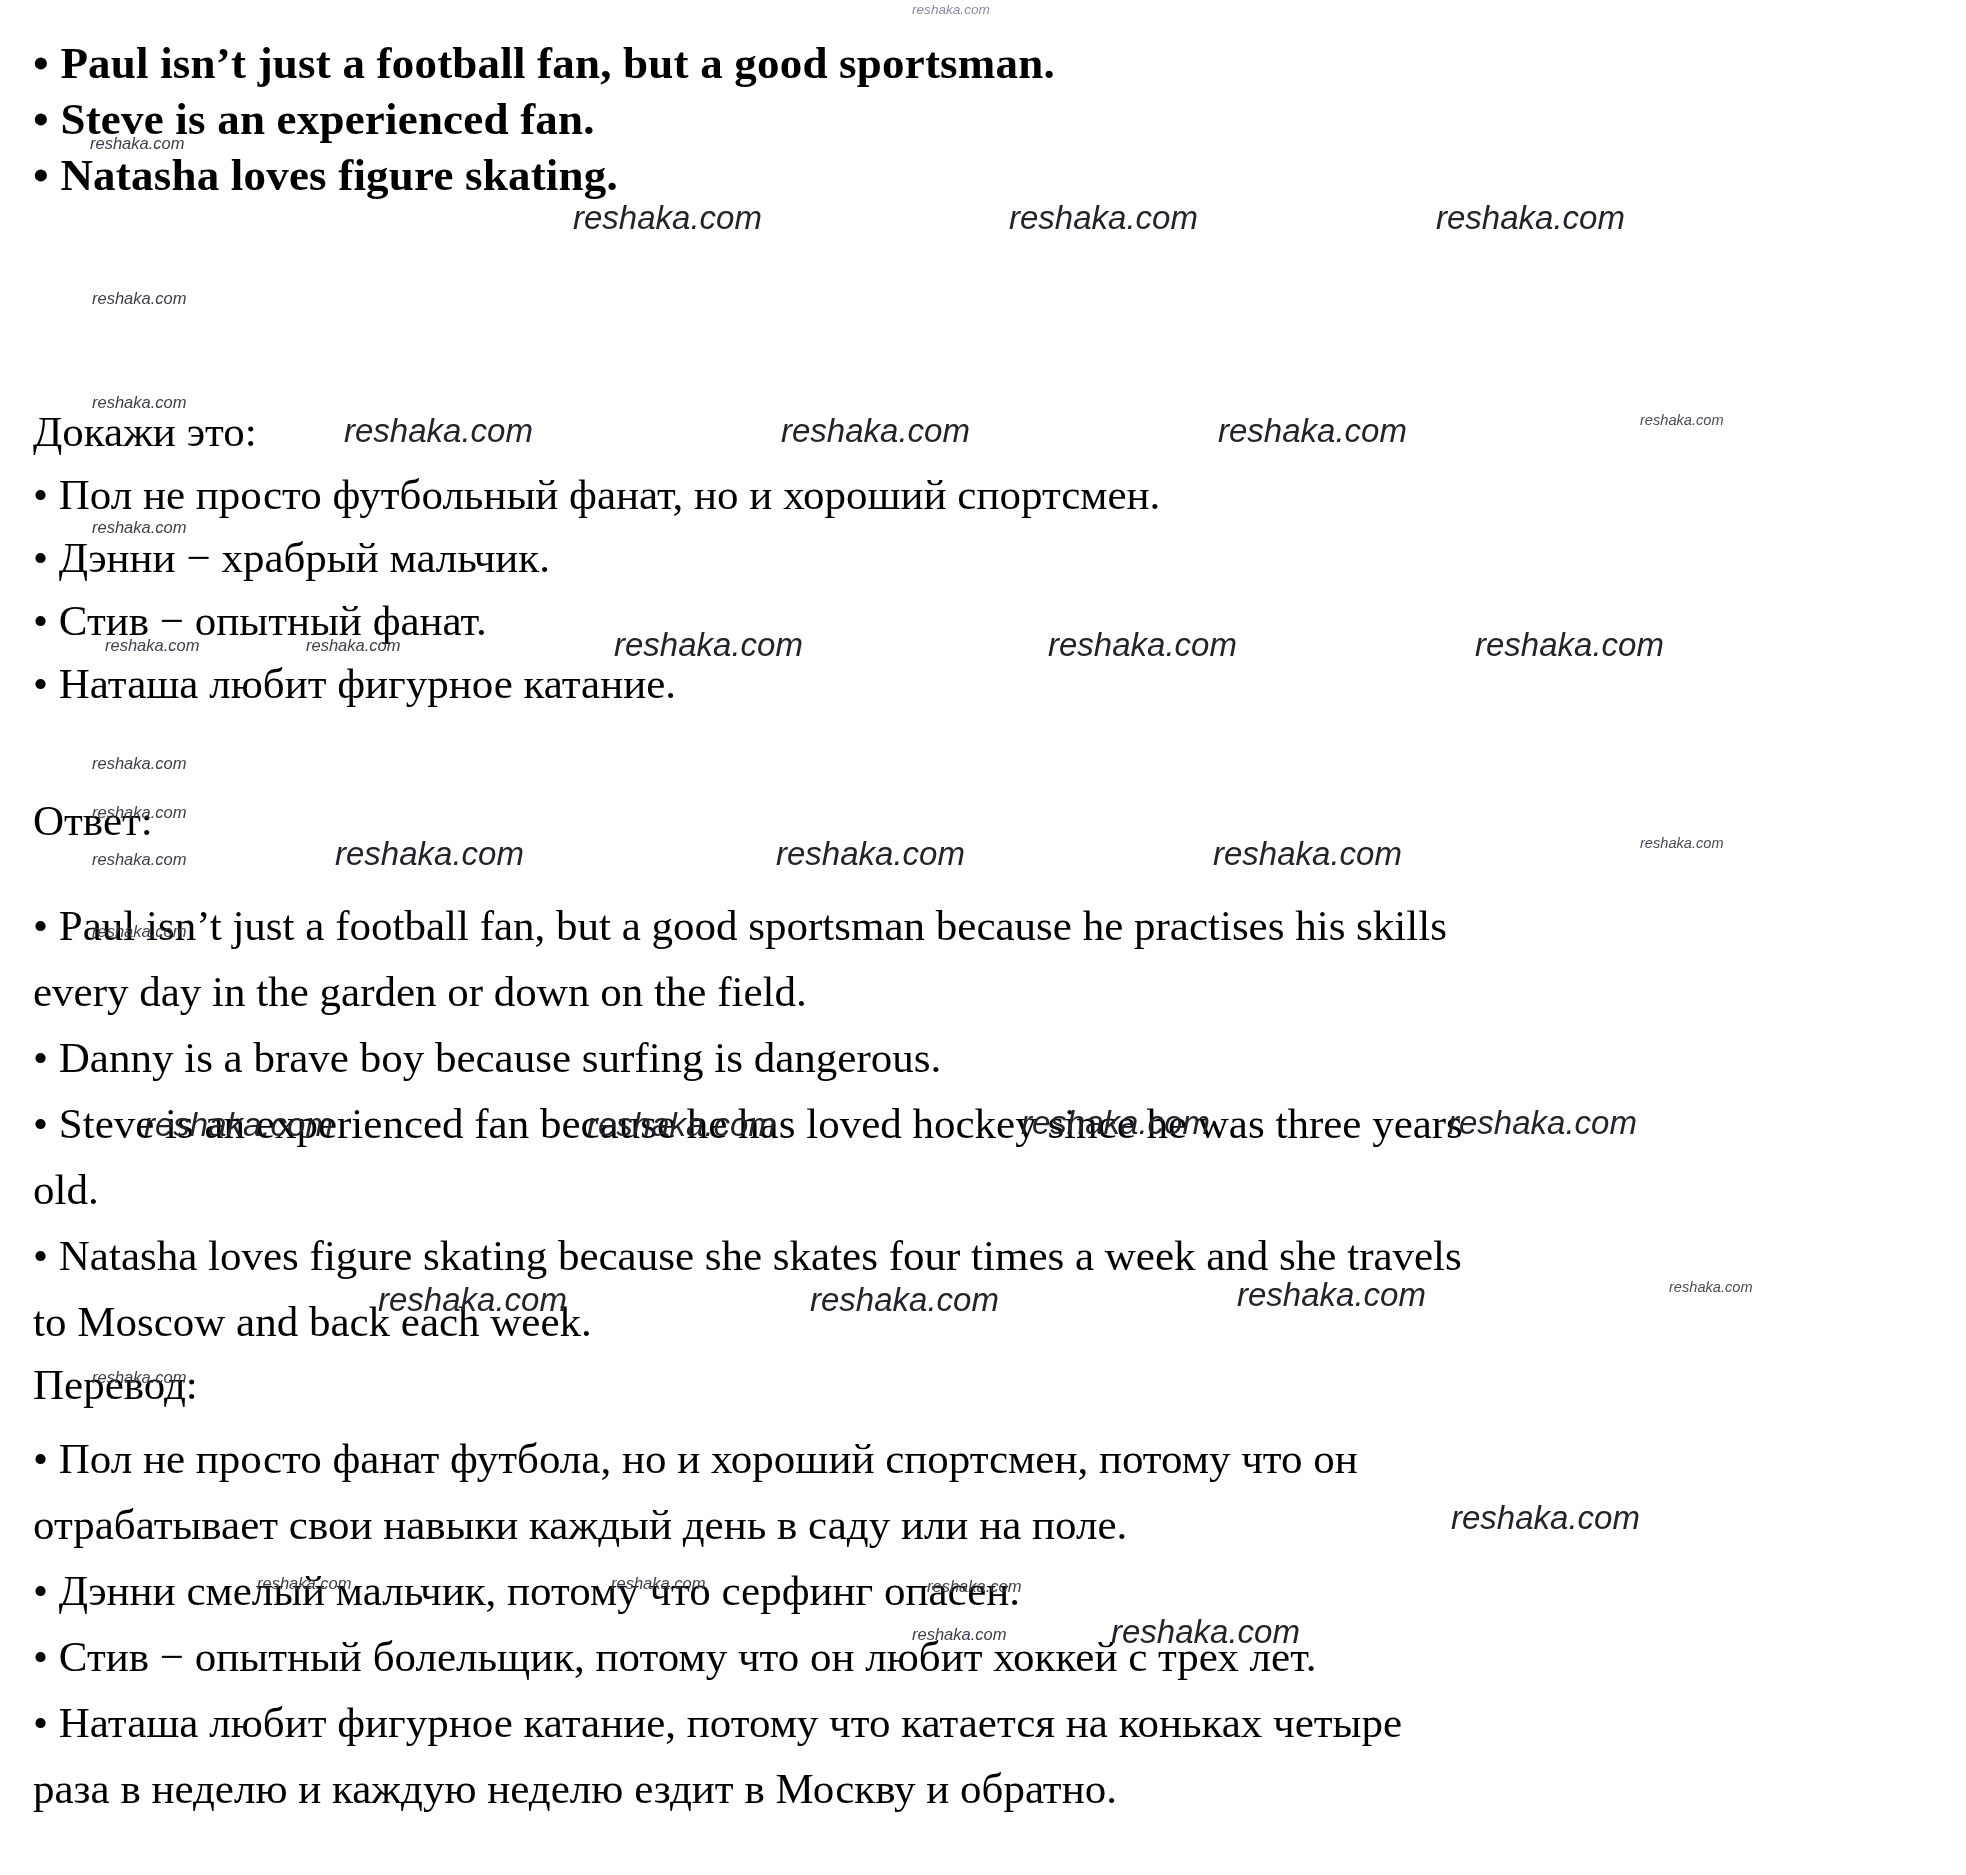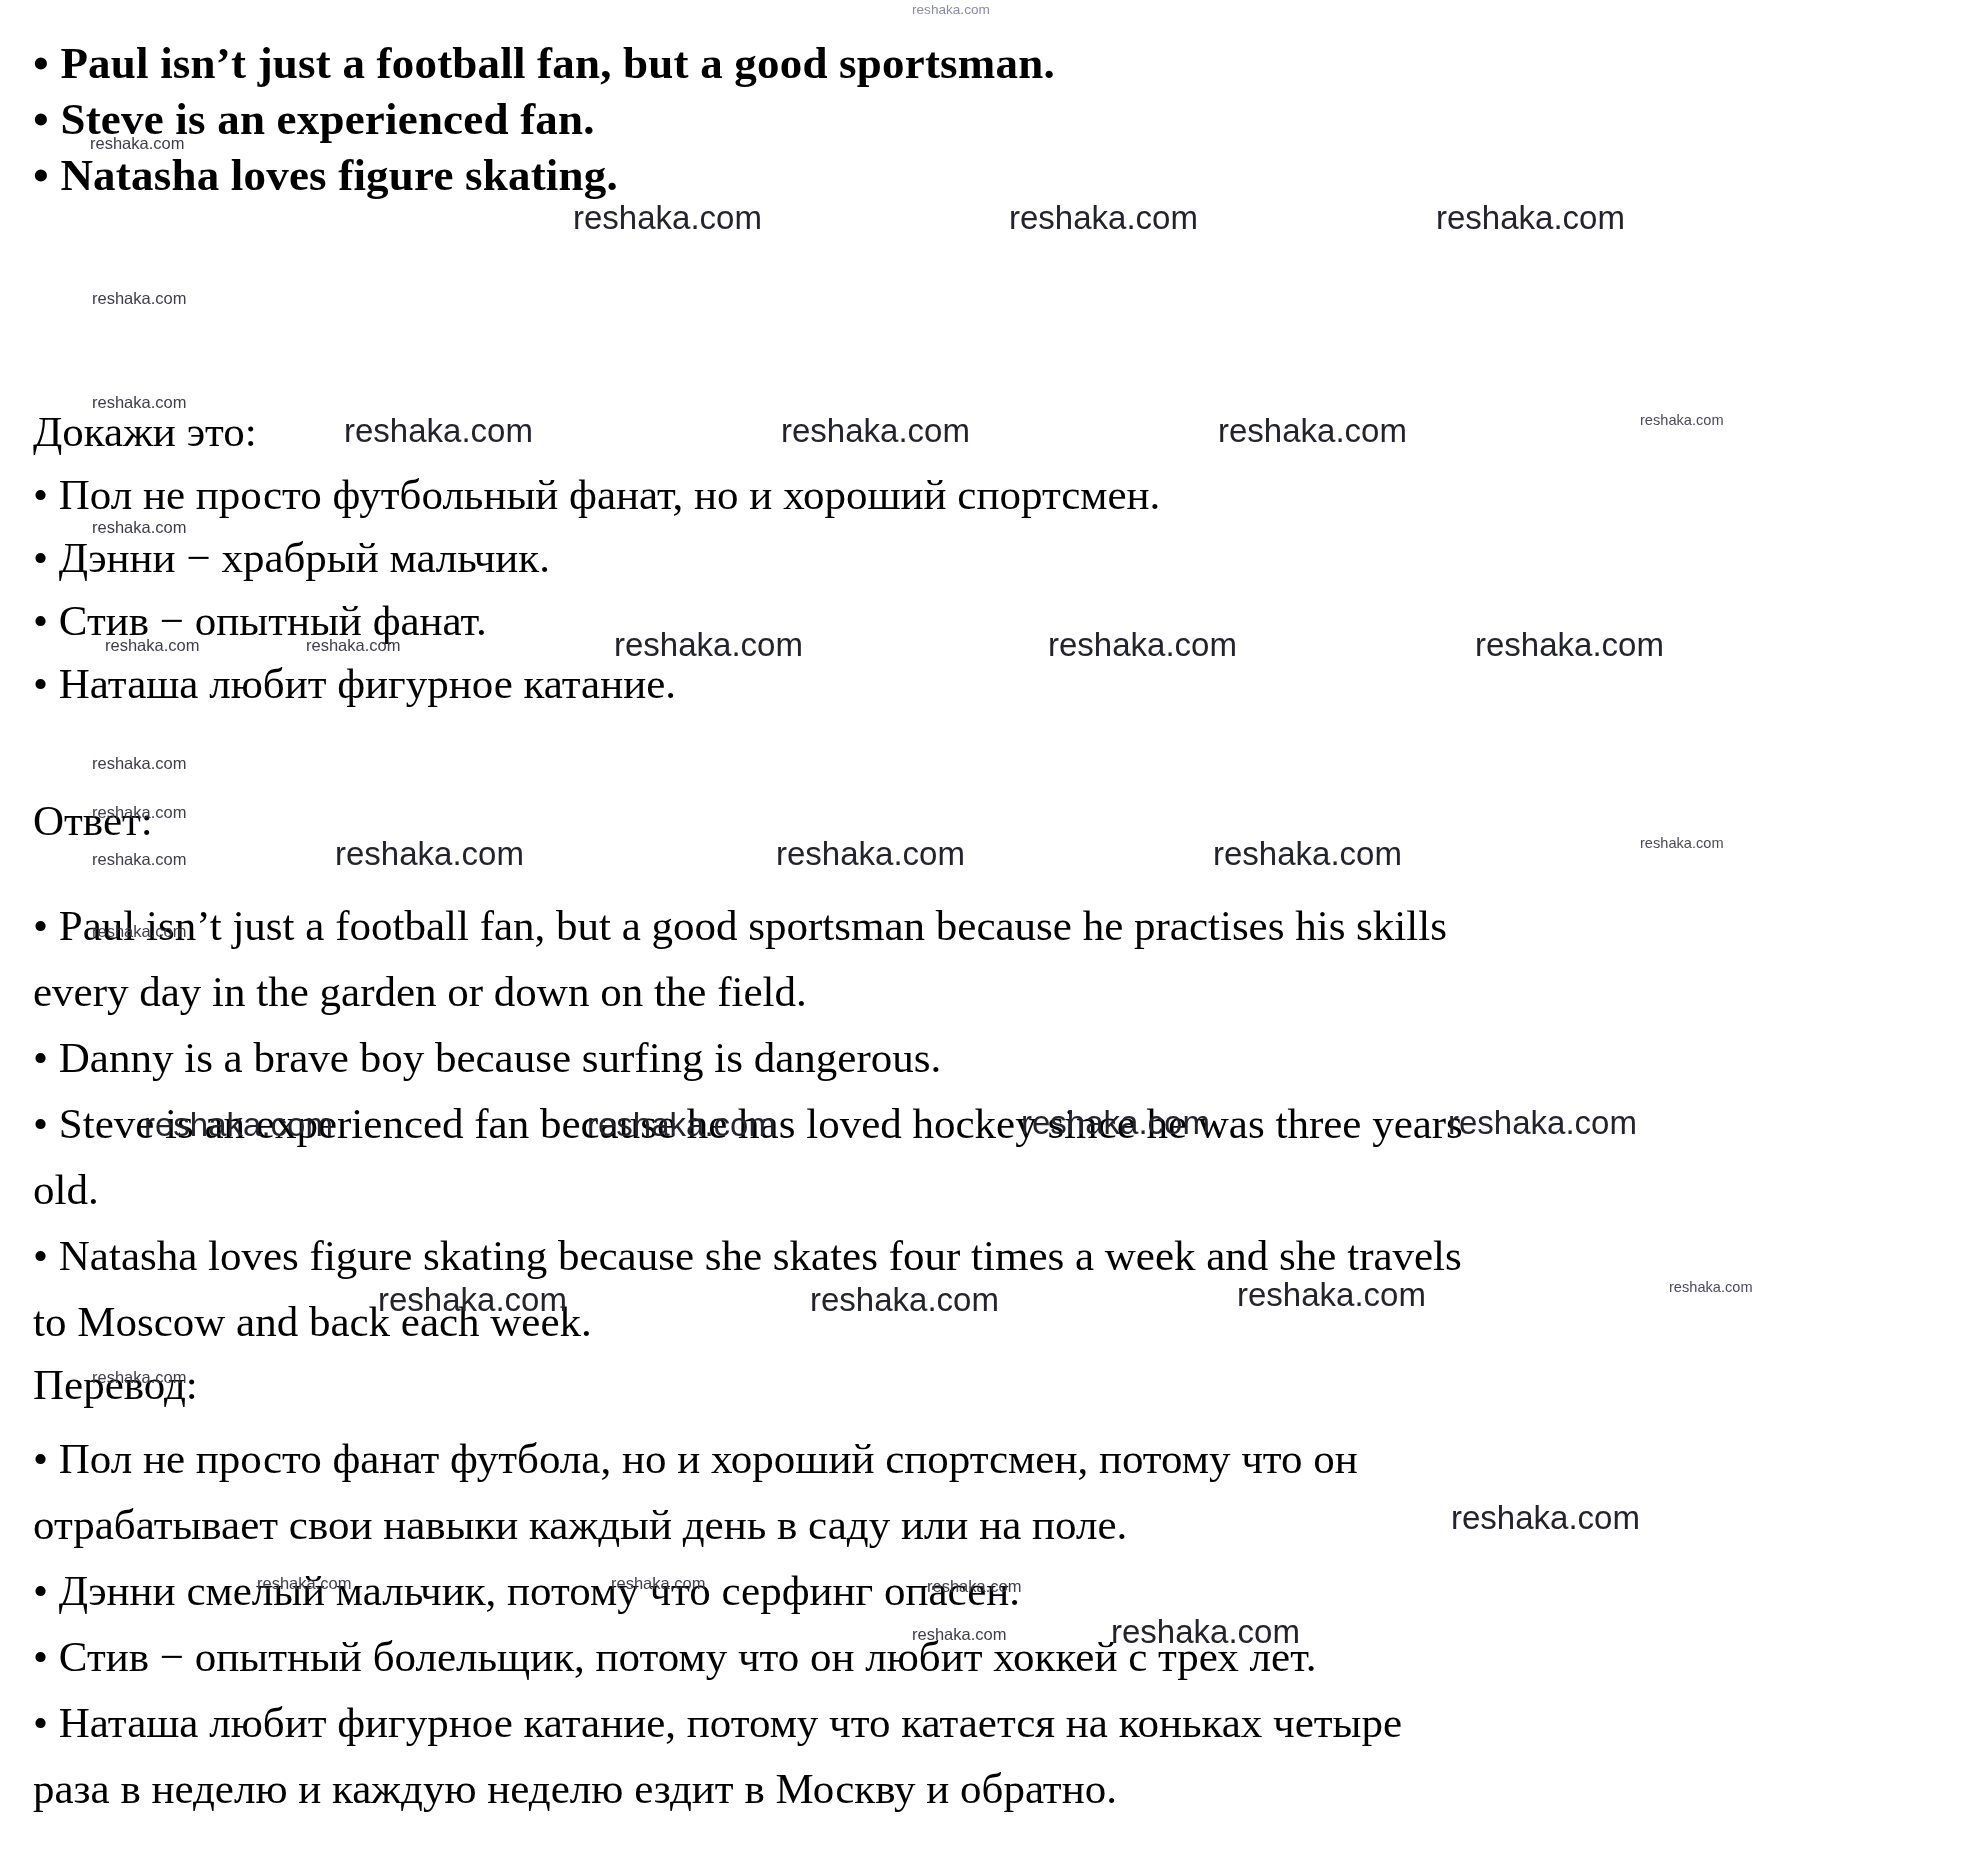--- a/index.html
+++ b/index.html
@@ -61,20 +61,21 @@
     padding: 0;
     text-indent: 0;
   }
   
   .wm {
     position: absolute;
     color: #3a3a4a;
     font-family: "Liberation Sans", sans-serif;
     white-space: nowrap;
     pointer-events: none;
+    font-style: italic;
   }
   .wm.big {
     font-size: 33px;
     color: #23232d;
   }
   .wm.small {
     font-size: 16.5px;
     color: #3d3d4c;
   }
   .wm.tiny {

